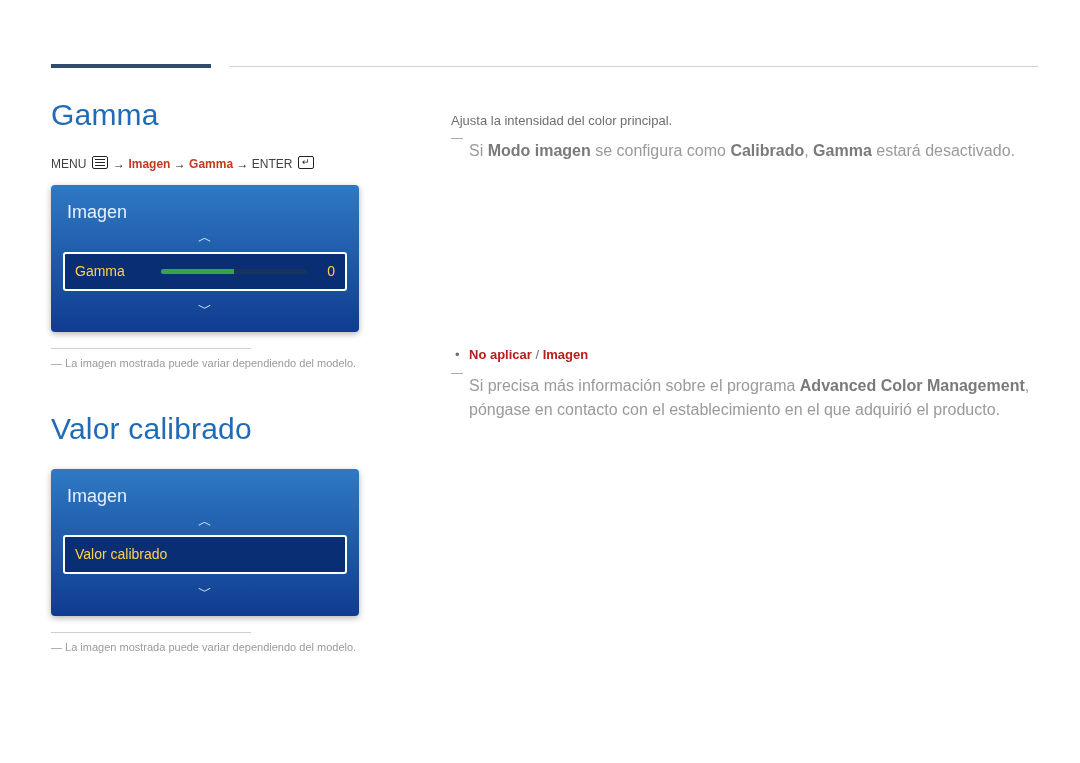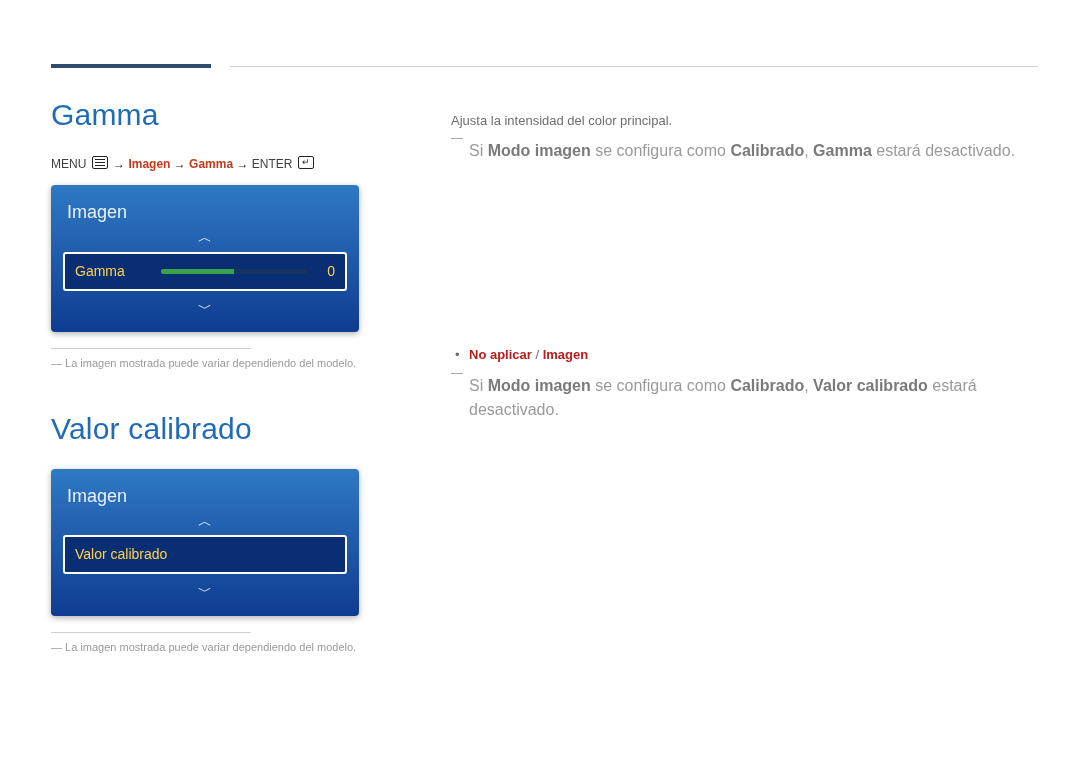--- a/index.html
+++ b/index.html
@@ -260,22 +260,22 @@
       <p class="dash-note">
         <span>Si </span><strong>Modo imagen</strong><span> se configura como </span><strong>Calibrado</strong><span>, </span><strong>Gamma</strong><span> estará desactivado.</span>
       </p>
 
       <div class="right-block2">
 
         <div class="bullet-line">
           <span class="opt-red">No aplicar</span><span class="opt-sep"> / </span><span class="opt-red">Imagen</span>
         </div>
 
-
         <p class="dash-note">
-          <span>Si </span><strong>Modo imagen</strong><span> se configura como </span><strong>Calibrado</strong><span>, </span><strong>Valor calibrado</strong><span> estará desactivado.</span>
+          <span>Si precisa más información sobre el programa </span><strong>Advanced Color Management</strong><span>, póngase en contacto con el establecimiento en el que adquirió el producto.</span>
         </p>
+
       </div>
 
     </div>
 
   </div>
 </div>
 
 </body></html>

